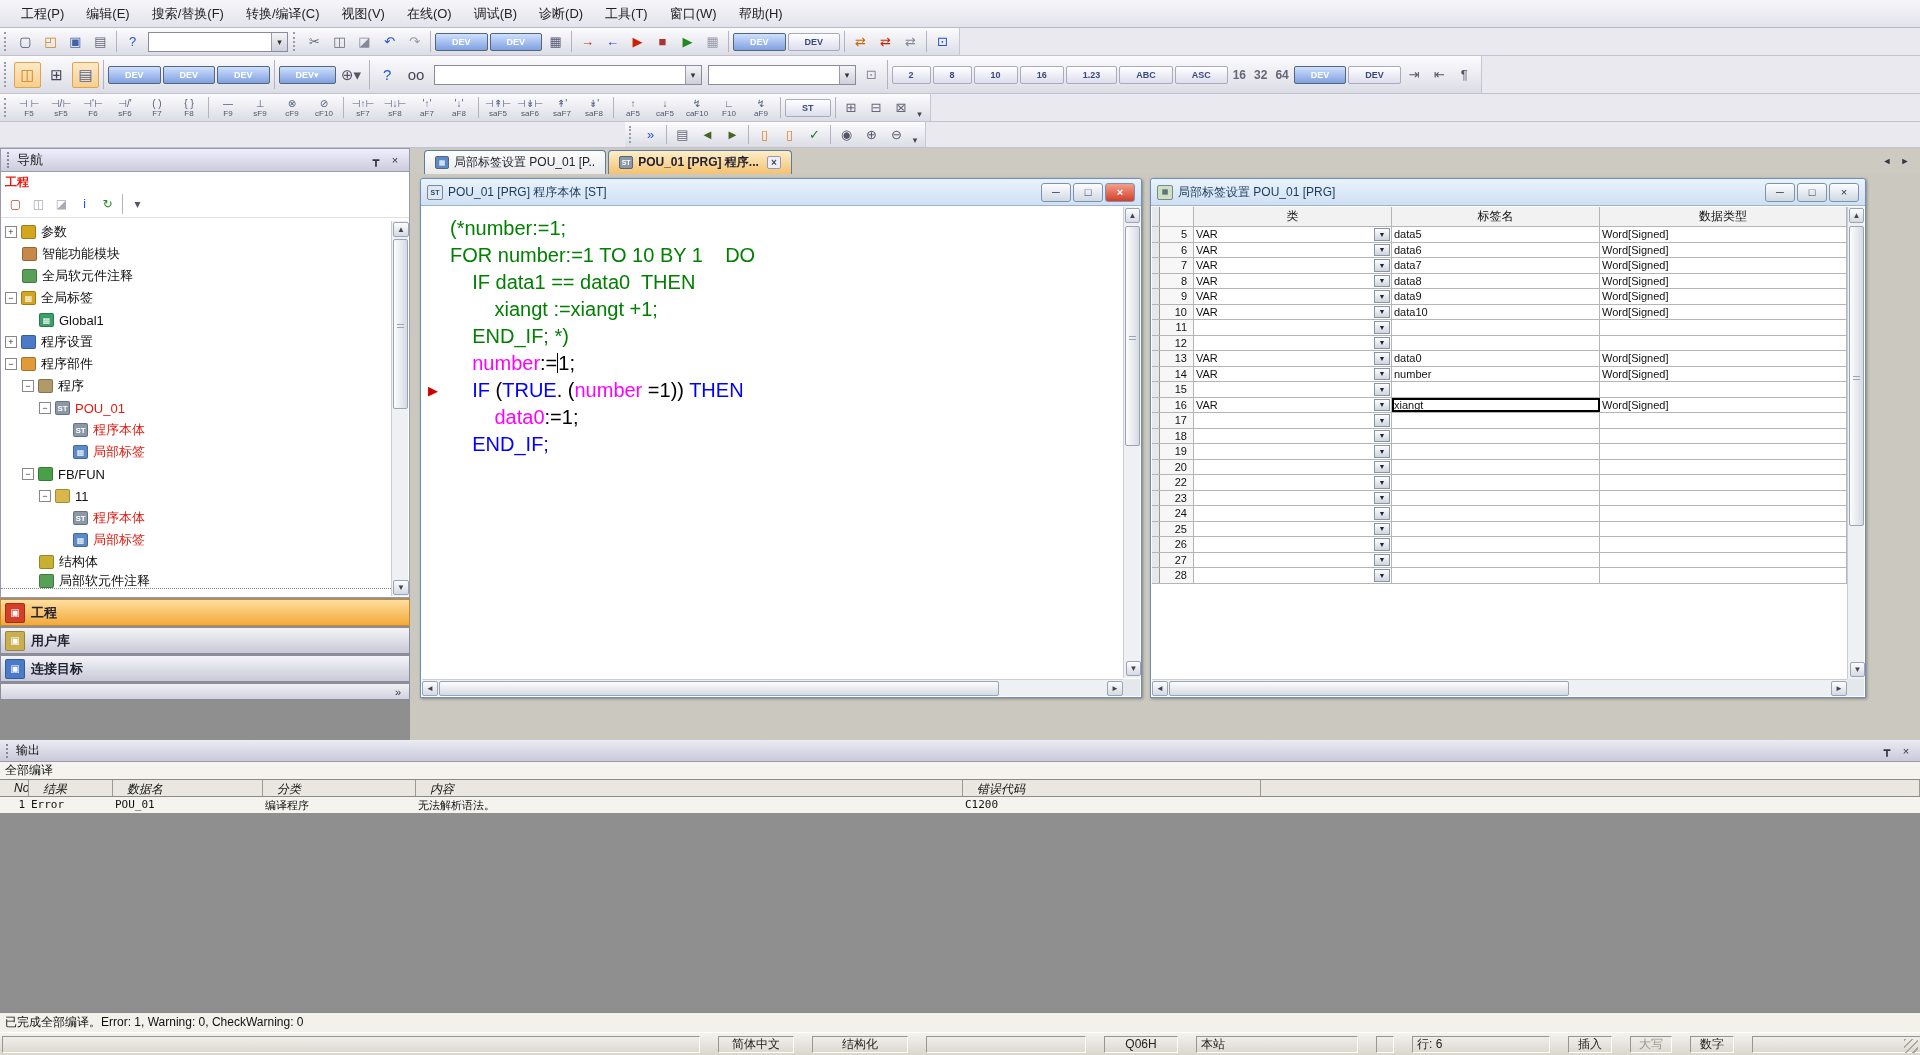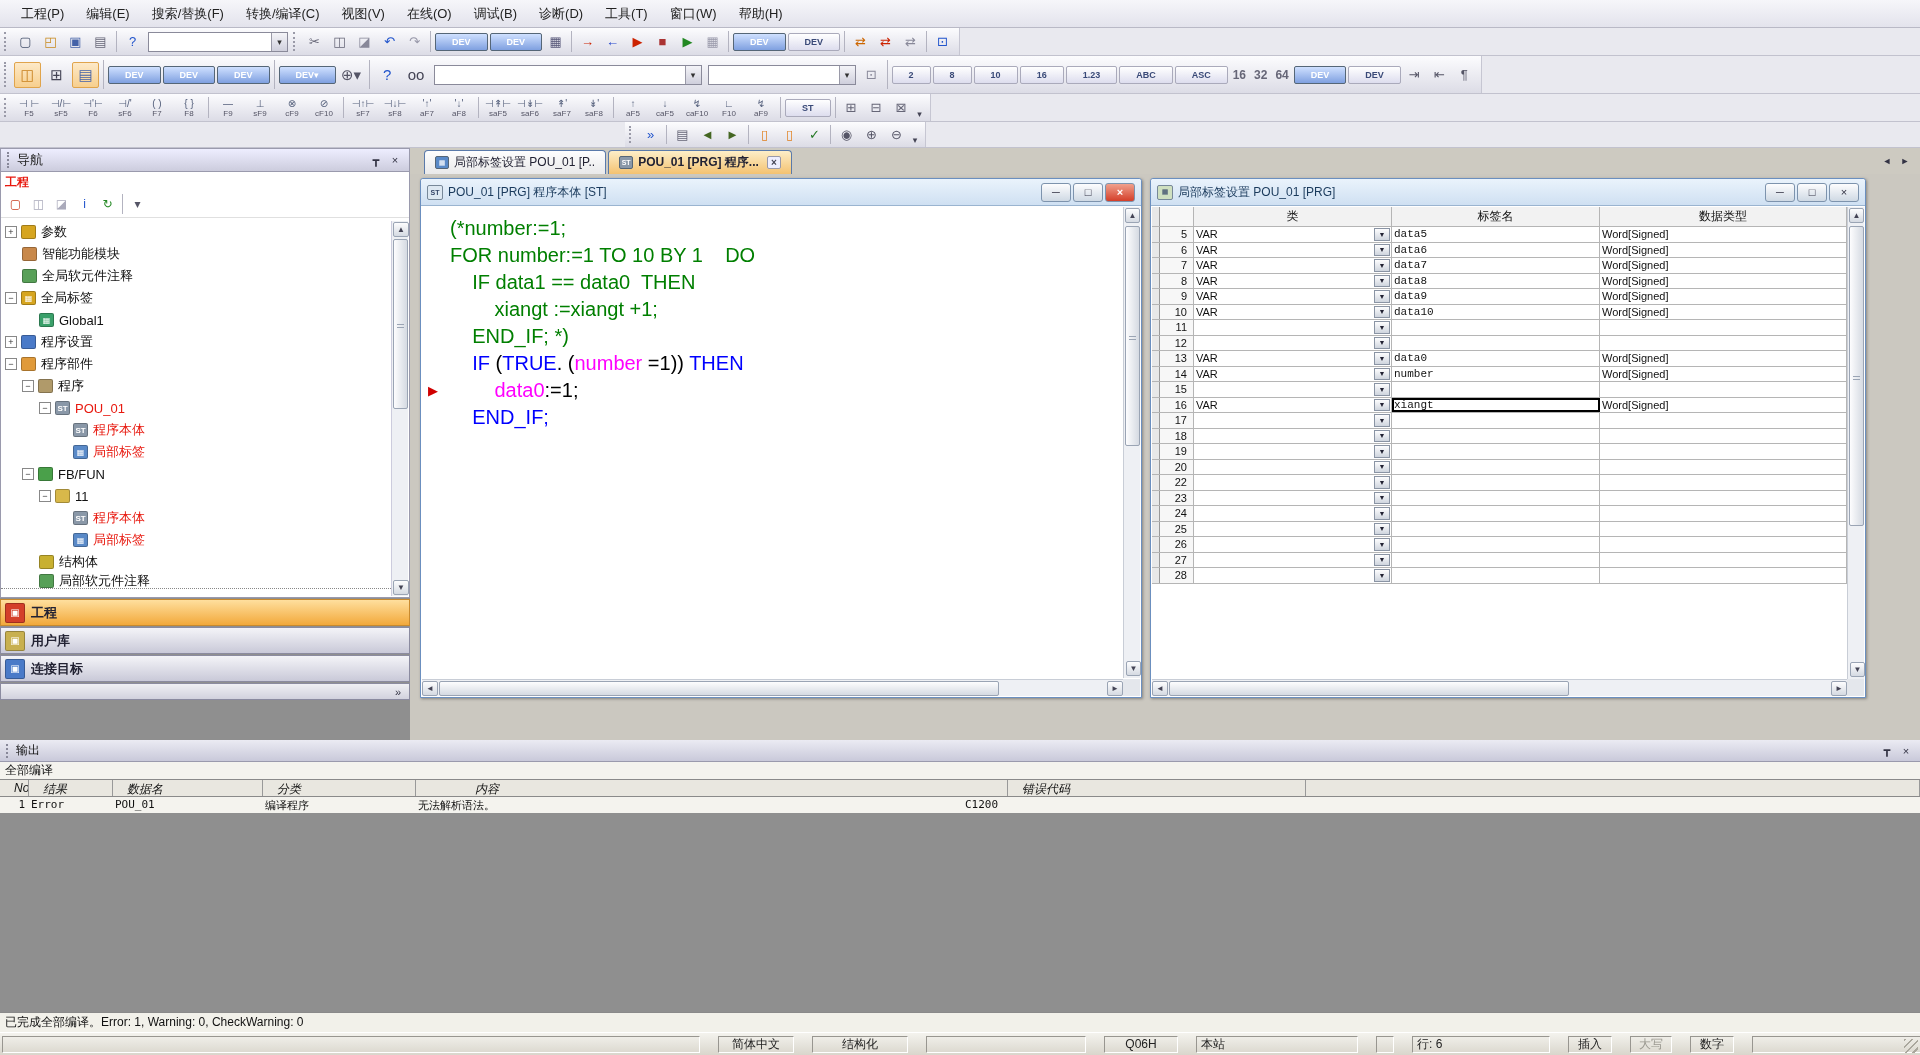--- a/index.html
+++ b/index.html
@@ -114,21 +114,21 @@
 
   
   #lbl-body { position:absolute; left:1px; top:28px; right:1px; bottom:1px; background:#fff; }
   #lbl-table { position:absolute; left:0; top:0; right:17px; bottom:17px; overflow:hidden; }
   .lrow { display:flex; height:15.5px; border-bottom:1px solid #b5b5b5; }
   .lrow.lhead { height:20px; background:#f2f2f2; font-size:12px; }
   .lc { border-right:1px solid #b5b5b5; display:flex; align-items:center; font-size:11px; padding:0 2px; overflow:hidden; }
   .lc.cgrip { width:8px; background:#e8e8e8; border-right:1px solid #999; padding:0; }
   .lc.cnum { width:34px; justify-content:flex-end; padding-right:6px; background:#f7f7f7; }
   .lc.ccls { width:198px; position:relative; padding-right:2px; }
-  .lc.cname { width:208px;font-family:Liberation Mono, monospace; }
+  .lc.cname { width:208px; }
   .lc.ctype { flex:1; }
   .lhead .lc { justify-content:center; font-size:12px; padding:0; }
   .dd { position:absolute; right:1px; top:1px; bottom:1px; width:16px; background:linear-gradient(#fdfdfe,#cfd5de);
     border:1px solid #8a94a4; display:flex; align-items:center; justify-content:center; font-size:7px; color:#223; }
   .cell-sel { outline:2px solid #000; outline-offset:-2px; }
 
   
   #output { position:absolute; left:0; top:740px; width:1920px; height:292px; background:#8f8f8f; display:flex; flex-direction:column; }
   #out-title { height:22px; background:linear-gradient(#ebebf3,#c9c9da); border-bottom:1px solid #9a9aad;
     display:flex; align-items:center; padding:0 6px; font-size:12px; }
@@ -547,20 +547,21 @@
       <div id="st-body">
         <div id="st-gutter">
           <div id="st-mark" style="top: 176px;">▶</div>
         </div>
         <div id="st-code">
             <div class="codeline"><span class="seg-c">(*number:=1;</span></div>
             <div class="codeline"><span class="seg-c">FOR number:=1 TO 10 BY 1    DO</span></div>
             <div class="codeline"><span class="seg-c">    IF data1 == data0  THEN</span></div>
             <div class="codeline"><span class="seg-c">        xiangt :=xiangt +1;</span></div>
             <div class="codeline"><span class="seg-c">    END_IF; *)</span></div>
+            <div class="codeline"><span class="seg-p">    </span><span class="seg-v">number</span><span class="seg-p">:=</span><span class="caret"></span><span class="seg-p">1;</span></div>
             <div class="codeline"><span class="seg-p">    </span><span class="seg-k">IF</span><span class="seg-p"> (</span><span class="seg-k">TRUE</span><span class="seg-p">. (</span><span class="seg-v">number</span><span class="seg-p"> =1)) </span><span class="seg-k">THEN</span></div>
             <div class="codeline"><span class="seg-p">        </span><span class="seg-v">data0</span><span class="seg-p">:=1;</span></div>
             <div class="codeline"><span class="seg-p">    </span><span class="seg-k">END_IF;</span></div>
           </div>
         <div class="vsb">
           <div class="sb-btn">▲</div>
           <div class="sb-vthumb" style="top:19px;height:220px;">
               <div class="sb-grip"></div>
             </div>
           <div class="sb-btn" style="position:absolute;bottom:1px;left:1px;">▼</div>
@@ -808,21 +809,21 @@
         <div class="pt-btn">┳</div>
         <div class="pt-btn">×</div>
       </div>
     </div>
     <div id="out-mode">全部编译</div>
     <div id="out-head">
         <div style="width: 28px; flex: 0 0 auto;">No.</div>
         <div style="width: 84px; flex: 0 0 auto;">结果</div>
         <div style="width: 150px; flex: 0 0 auto;">数据名</div>
         <div style="width: 153px; flex: 0 0 auto;">分类</div>
-        <div style="width: 547px; flex: 0 0 auto; margin-left: 45px;">内容</div>
+        <div style="width: 547px; flex: 0 0 auto;">内容</div>
         <div style="width: 298px; flex: 0 0 auto;">错误代码</div>
         <div style="flex: 1 1 0%;"></div>
       </div>
     <div id="out-row">
         <div style="width: 28px; flex: 0 0 auto; text-align: right;">1</div>
         <div style="width: 84px; flex: 0 0 auto;">Error</div>
         <div style="width: 150px; flex: 0 0 auto;">POU_01</div>
         <div style="width: 153px; flex: 0 0 auto;">编译程序</div>
         <div style="width: 547px; flex: 0 0 auto;">无法解析语法。</div>
         <div style="width: 298px; flex: 0 0 auto;">C1200</div>

